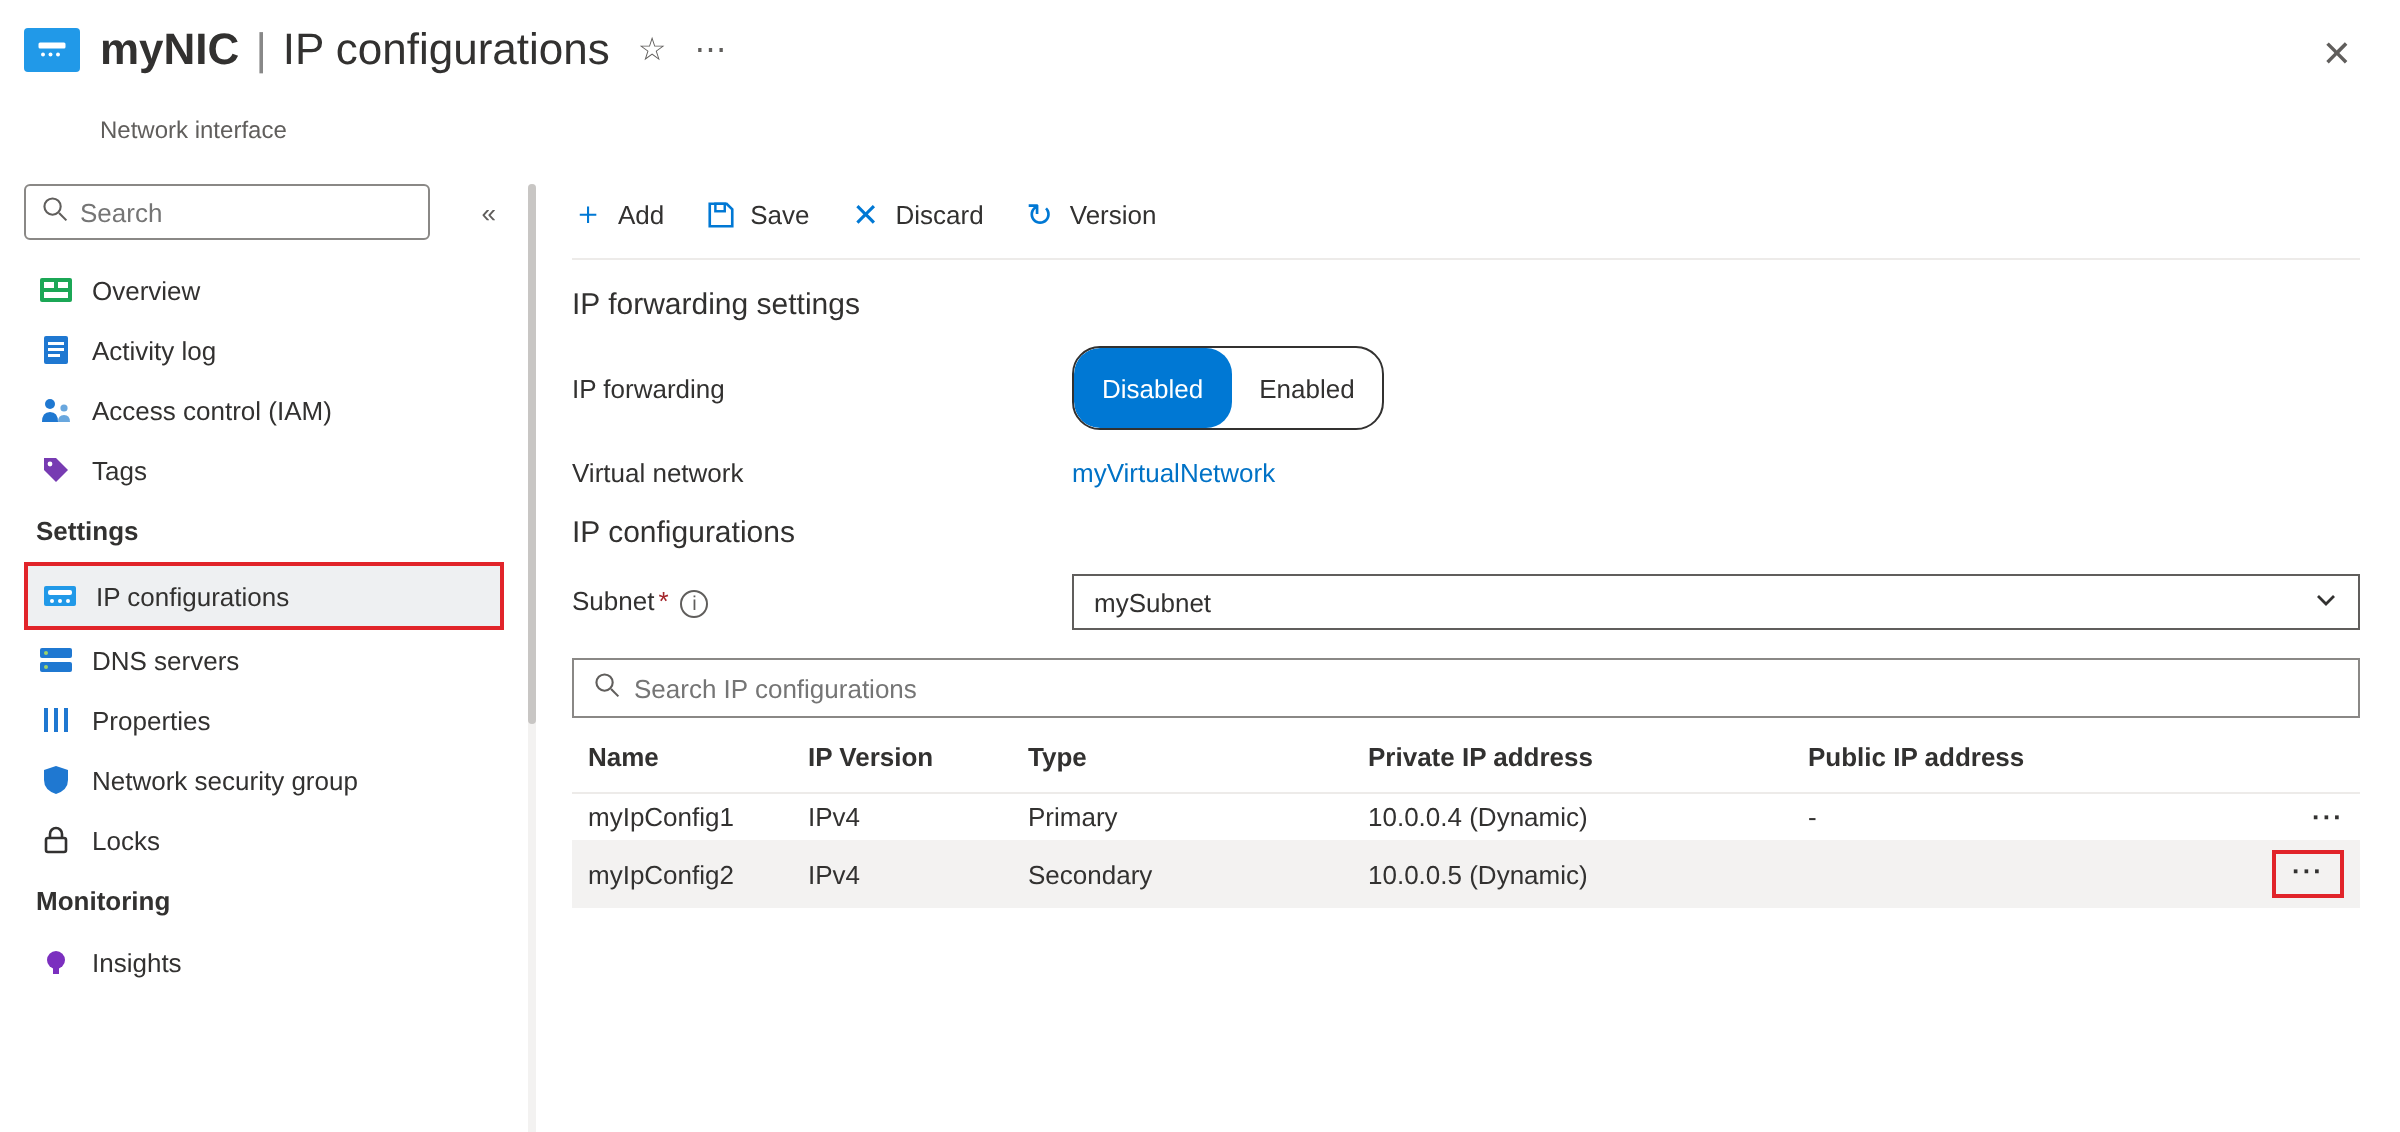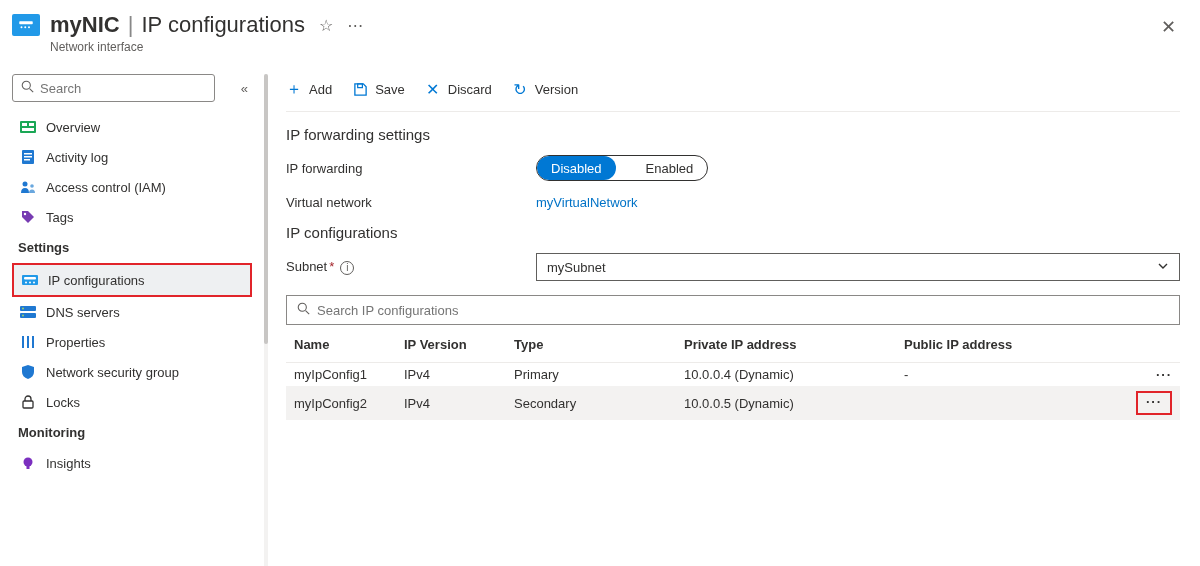--- a/index.html
+++ b/index.html
@@ -27,21 +27,21 @@
     align-items: center;
     justify-content: center;
     margin-top: 4px;
     border-radius: 2px;
   }
   .header-icon svg { width: 18px; height: 14px; }
   .title-block { display: flex; flex-direction: column; }
   .title-line { display: flex; align-items: center; gap: 6px; font-size: 22px; font-weight: 400; }
   .title-line .bold { font-weight: 600; }
   .title-line .sep { color: #888; padding: 0 2px; }
-  .subtitle { font-size: 12px; color: #605e5c; margin-top: 0; }
+  .subtitle { font-size: 12px; color: #605e5c; margin-top: 18px; }
   .title-actions { display: flex; gap: 14px; margin-left: 8px; align-items: center; height: 30px; color: #605e5c; }
   .star, .hmore { cursor: pointer; font-size: 16px; }
   .close-x { position: absolute; right: 24px; top: 16px; font-size: 18px; color: #605e5c; cursor: pointer; }
 
   .body { display: flex; height: calc(566px - 56px); }
   .sidebar { width: 260px; padding: 0 8px 0 12px; display: flex; flex-direction: column; position: relative; }
   .search-row { display: flex; align-items: center; gap: 22px; margin: 6px 0 10px 0; }
   .search-box { flex: 1; border: 1px solid #8a8886; border-radius: 3px; height: 28px; display: flex; align-items: center; padding: 0 8px; gap: 6px; color: #605e5c; }
   .search-box input { border: none; outline: none; font-size: 13px; width: 100%; }
   .collapse-arrow { color: #605e5c; font-size: 13px; cursor: pointer; padding: 4px; }
@@ -55,21 +55,21 @@
   .split-scroll::after { content:""; position:absolute; left:0; top:0; width:4px; height:270px; background:#c8c6c4; border-radius:2px; }
 
   .main { flex: 1; padding: 0 20px 0 8px; overflow: hidden; position: relative; }
   .toolbar { display: flex; gap: 20px; align-items: center; height: 44px; border-bottom: 1px solid #edebe9; margin-bottom: 14px; }
   .tb-btn { display: flex; align-items: center; gap: 7px; color: #323130; cursor: pointer; }
   .tb-btn .ico { color: #0078d4; font-size: 16px; width: 16px; display: flex; justify-content: center; }
 
   .section-h { font-size: 15px; font-weight: 400; color: #323130; margin: 6px 0 12px 0; }
   .kv-row { display: flex; align-items: center; margin: 8px 0 14px 0; }
   .kv-label { width: 250px; color: #323130; font-size: 13px; }
-  .toggle { display: inline-flex; border: 1px solid #323130; border-radius: 14px; overflow: hidden; height: 26px; gap: 16px; }
+  .toggle { display: inline-flex; border: 1px solid #323130; border-radius: 14px; overflow: hidden; height: 42px; }
   .toggle span { padding: 4px 14px; font-size: 13px; display: flex; align-items: center; }
   .toggle .sel { background: #0078d4; color: #fff; border-radius: 13px; margin: 0px; }
   .link { color: #0072c6; }
 
   .req-star { color: #a4262c; margin-left: 2px; }
   .info-i { display:inline-flex; width:14px; height:14px; border:1px solid #605e5c; border-radius:50%; align-items:center; justify-content:center; font-size:10px; color:#605e5c; margin-left:6px; }
 
   .subnet-dd { flex:1; border:1px solid #605e5c; height:28px; display:flex; align-items:center; justify-content:space-between; padding:0 10px; font-size:13px; cursor:pointer; }
 
   .ip-search { margin-top: 14px; border:1px solid #8a8886; height:30px; display:flex; align-items:center; gap:7px; padding:0 10px; color:#605e5c; }

